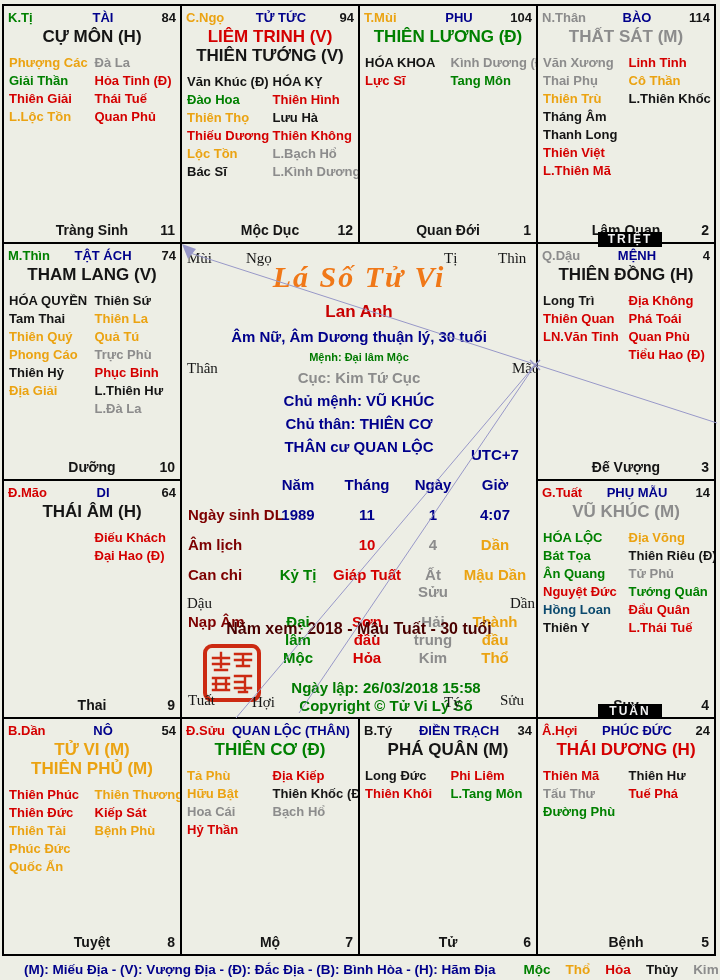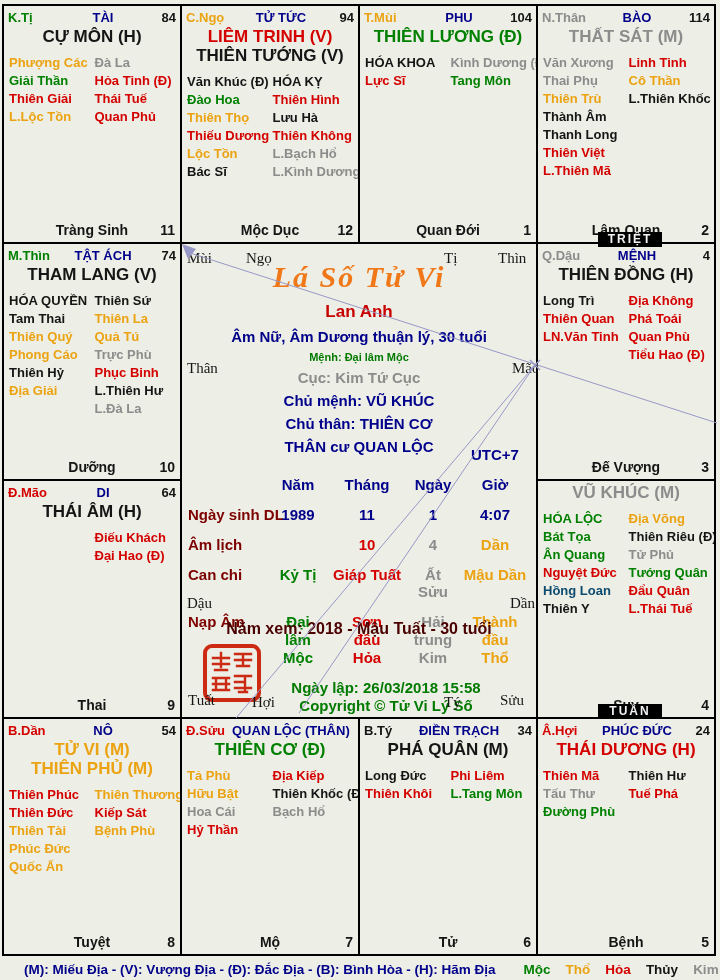--- a/index.html
+++ b/index.html
@@ -248,21 +248,21 @@
           <span class="num">114</span>
         </div>
         <div class="mains">
           <div class="main" style="color:#8C8C8C">THẤT SÁT (M)</div>
         </div>
         <div class="lists">
           <div class="lcol">
             <div class="" style="color:#8C8C8C">Văn Xương</div>
             <div class="" style="color:#8C8C8C">Thai Phụ</div>
             <div class="" style="color:#EBA312">Thiên Trù</div>
-            <div class="" style="color:#151515">Thành Âm</div>
+            <div class="" style="color:#151515">Tháng Âm</div>
             <div class="" style="color:#151515">Thanh Long</div>
             <div class="" style="color:#D40000">Thiên Việt</div>
             <div class="" style="color:#D40000">L.Thiên Mã</div>
           </div>
           <div class="rcol">
             <div class="" style="color:#D40000">Linh Tinh</div>
             <div class="" style="color:#EBA312">Cô Thần</div>
             <div class="" style="color:#151515">L.Thiên Khốc</div>
           </div>
         </div>
@@ -346,20 +346,25 @@
             <div class="" style="color:#D40000">Điếu Khách</div>
             <div class="" style="color:#D40000">Đại Hao (Đ)</div>
           </div>
         </div>
         <div class="foot">
           <div class="fname">Thai</div>
           <div class="fnum">9</div>
         </div>
       </div>
       <div class="cell pos-7">
+        <div class="head">
+          <span class="canchi" style="color:#D40000">G.Tuất</span>
+          <span class="palace">PHỤ MẪU</span>
+          <span class="num">14</span>
+        </div>
         <div class="mains">
           <div class="main" style="color:#8C8C8C">VŨ KHÚC (M)</div>
         </div>
         <div class="lists">
           <div class="lcol">
             <div class="" style="color:#008000">HÓA LỘC</div>
             <div class="" style="color:#008000">Bát Tọa</div>
             <div class="" style="color:#008000">Ân Quang</div>
             <div class="" style="color:#D40000">Nguyệt Đức</div>
             <div class="" style="color:#0c4a6e">Hồng Loan</div>

